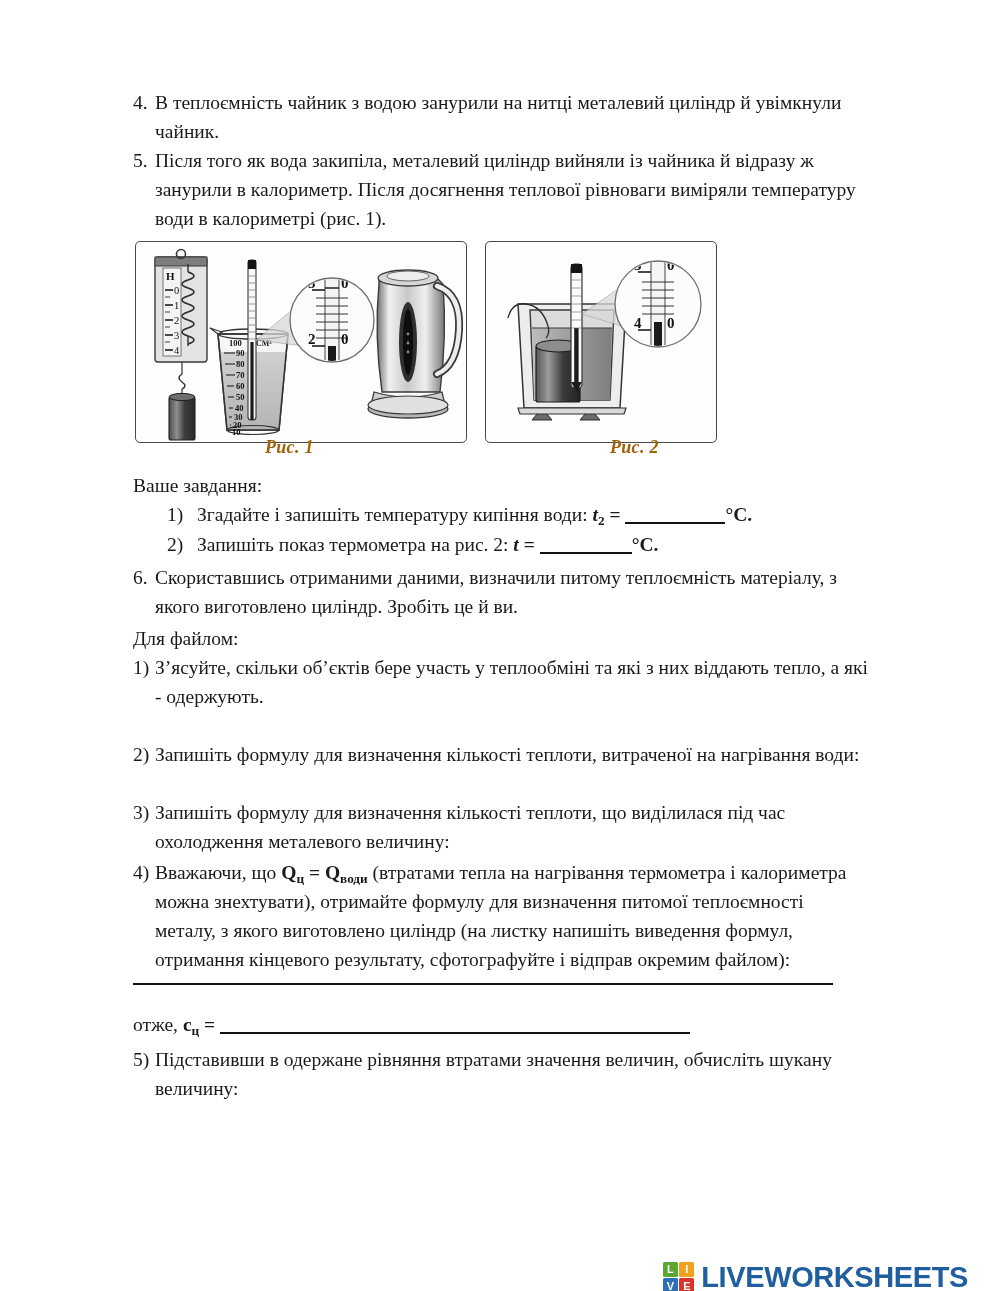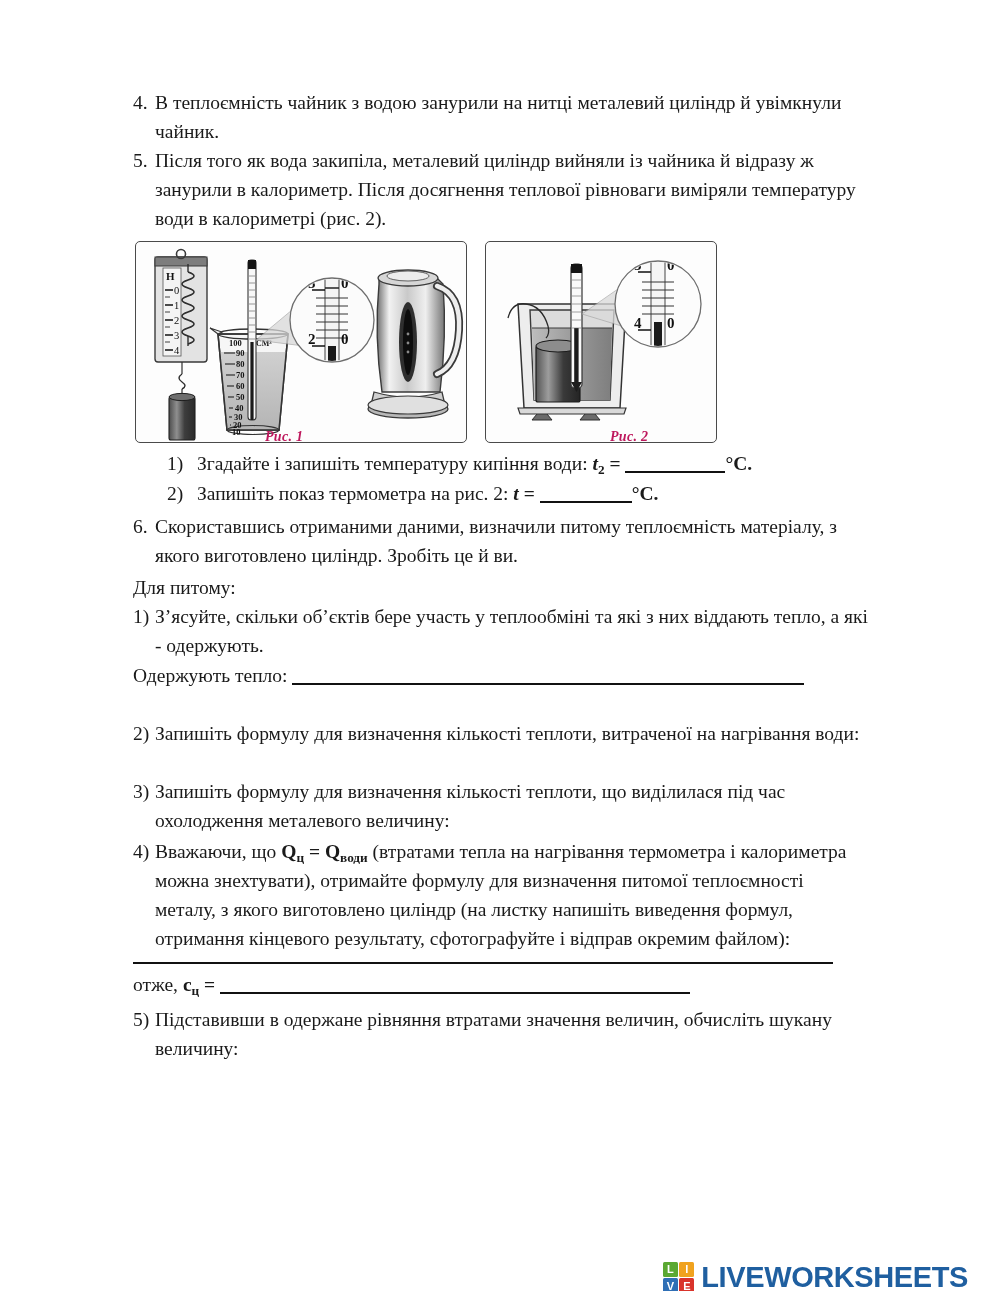--- a/index.html
+++ b/index.html
@@ -78,26 +78,26 @@
     top:0;
     border:1.6px solid #4a4a4a;
     border-radius:5px;
     background:#fdfdfd;
     overflow:hidden;
   }
   #fig1-box{left:2px;width:330px;height:200px;}
   #fig2-box{left:352px;width:230px;height:200px;}
   .fig-caption{
     position:absolute;
-    top:188px;
+    top:196px;
     font-style:italic;
     font-weight:bold;
-    font-size:14px;
+    font-size:18px;
     letter-spacing:.3px;
-    color:#be185d;
+    color:#a16207;
   }
   #cap1{left:132px;}
   #cap2{left:437px;margin-left:40px;}
 
   
   .footer{
     position:absolute;
     left:0;top:1255px;
     width:1000px;height:56px;
   }
@@ -132,21 +132,21 @@
 <div class="page">
   <div class="content">
 
     <div class="num-item">
       <span class="marker">4.</span>
       <span class="body">В теплоємність чайник з водою занурили на нитці металевий циліндр й увімкнули чайник.</span>
     </div>
 
     <div class="num-item">
       <span class="marker">5.</span>
-      <span class="body">Після того як вода закипіла, металевий циліндр вийняли із чайника й відразу ж занурили в калориметр. Після досягнення теплової рівноваги виміряли температуру води в калориметрі (рис. 2).</span>
+      <span class="body">Після того як вода закипіла, металевий циліндр вийняли із чайника й відразу ж занурили в калориметр. Після досягнення теплової рівноваги виміряли температуру води в калориметрі (рис. 1).</span>
     </div>
 
     <div class="figures">
 
       <div class="fig-box" id="fig1-box">
         <svg width="330" height="200" viewBox="0 0 330 200">
           <defs>
             <linearGradient id="metalGrad" x1="0" y1="0" x2="1" y2="0">
               <stop offset="0%" stop-color="#9a9a9a"></stop>
               <stop offset="25%" stop-color="#ececec"></stop>
@@ -387,20 +387,21 @@
               <text x="181" y="86" font-family="Liberation Serif, serif" font-size="15" font-weight="bold" fill="#111">0</text>
             </g>
           </g>
         </svg>
       </div>
 
       <div class="fig-caption" id="cap1">Рис. 1</div>
       <div class="fig-caption" id="cap2">Рис. 2</div>
     </div>
 
+    <div class="plain" style="margin-top:22px;">Ваше завдання:</div>
 
     <div class="sub-item">
       <span class="marker">1)</span>
       <span class="body">
         <span>Згадайте і запишіть температуру кипіння води:</span>
         <b class="ital">t</b><b><sub>2</sub></b>
         <b>=</b>
         <span class="blank" style="width:100px;"></span><b>°C.</b>
       </span>
     </div>
@@ -413,51 +414,47 @@
         <b>=</b>
         <span class="blank" style="width:92px;"></span><b>°C.</b>
       </span>
     </div>
 
     <div class="num-item" style="margin-top:3px;">
       <span class="marker">6.</span>
       <span class="body">Скориставшись отриманими даними, визначили питому теплоємність матеріалу, з якого виготовлено циліндр. Зробіть це й ви.</span>
     </div>
 
-    <div class="plain" style="margin-top:3px;">Для питому:</div>
+    <div class="plain" style="margin-top:3px;">Для файлом:</div>
 
     <div class="num-item">
       <span class="marker">1)</span>
       <span class="body">З’ясуйте, скільки об’єктів бере участь у теплообміні та які з них віддають тепло, а які - одержують.</span>
     </div>
 
 
-    <div class="plain" style="margin-top:1px;white-space:nowrap;">
-      <span>Одержують тепло:</span>
-      <span class="blank" style="width:512px;"></span>
-    </div>
 
     <div class="num-item" style="margin-top:29px;">
       <span class="marker">2)</span>
       <span class="body">Запишіть формулу для визначення кількості теплоти, витраченої на нагрівання води:</span>
     </div>
 
     <div class="num-item" style="margin-top:29px;">
       <span class="marker">3)</span>
       <span class="body">Запишіть формулу для визначення кількості теплоти, що виділилася під час охолодження металевого величину:</span>
     </div>
 
     <div class="num-item" style="margin-top:2px;">
       <span class="marker">4)</span>
       <span class="body"><span>Вважаючи, що</span> <b>Q</b><b><sub>ц</sub></b> <b>=</b> <b>Q</b><b><sub>води</sub></b> <span>(втратами тепла на нагрівання термометра і калориметра можна знехтувати), отримайте формулу для визначення питомої теплоємності металу, з якого виготовлено циліндр (на листку напишіть виведення формул, отримання кінцевого результату, сфотографуйте і відправ окремим файлом):</span></span>
     </div>
 
     <div class="rule" style="margin-top:9px;width:700px;"></div>
 
-    <div class="plain" style="margin-top:6px;white-space:nowrap;">
+    <div class="plain" style="margin-top:25px;white-space:nowrap;">
       <span>отже,</span>
       <b>c</b><b><sub>ц</sub></b>
       <b>=</b>
       <span class="blank" style="width:470px;"></span>
     </div>
 
     <div class="num-item" style="margin-top:6px;">
       <span class="marker">5)</span>
       <span class="body">Підставивши в одержане рівняння втратами значення величин, обчисліть шукану величину:</span>
     </div>

